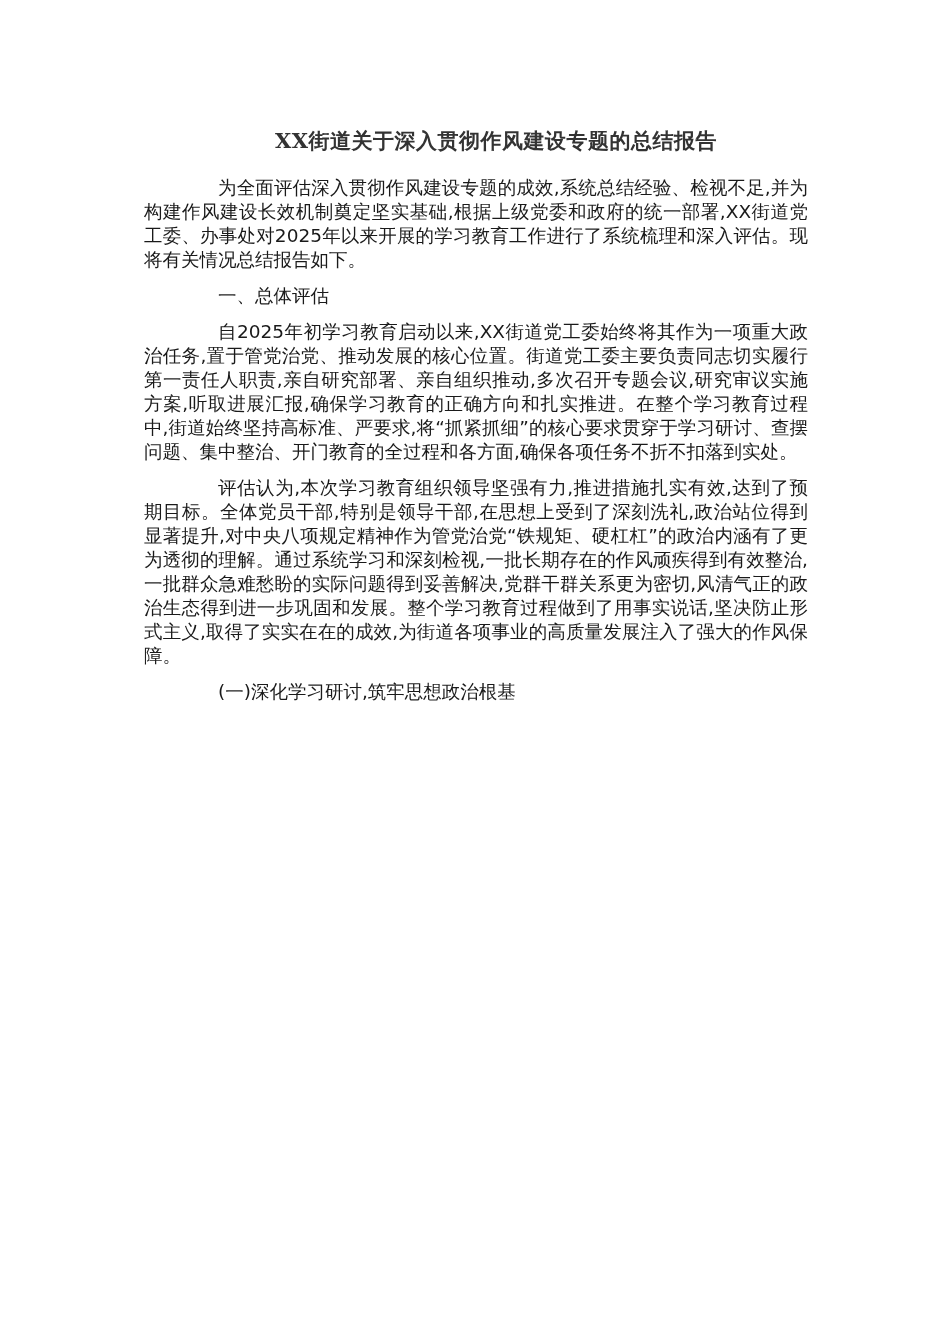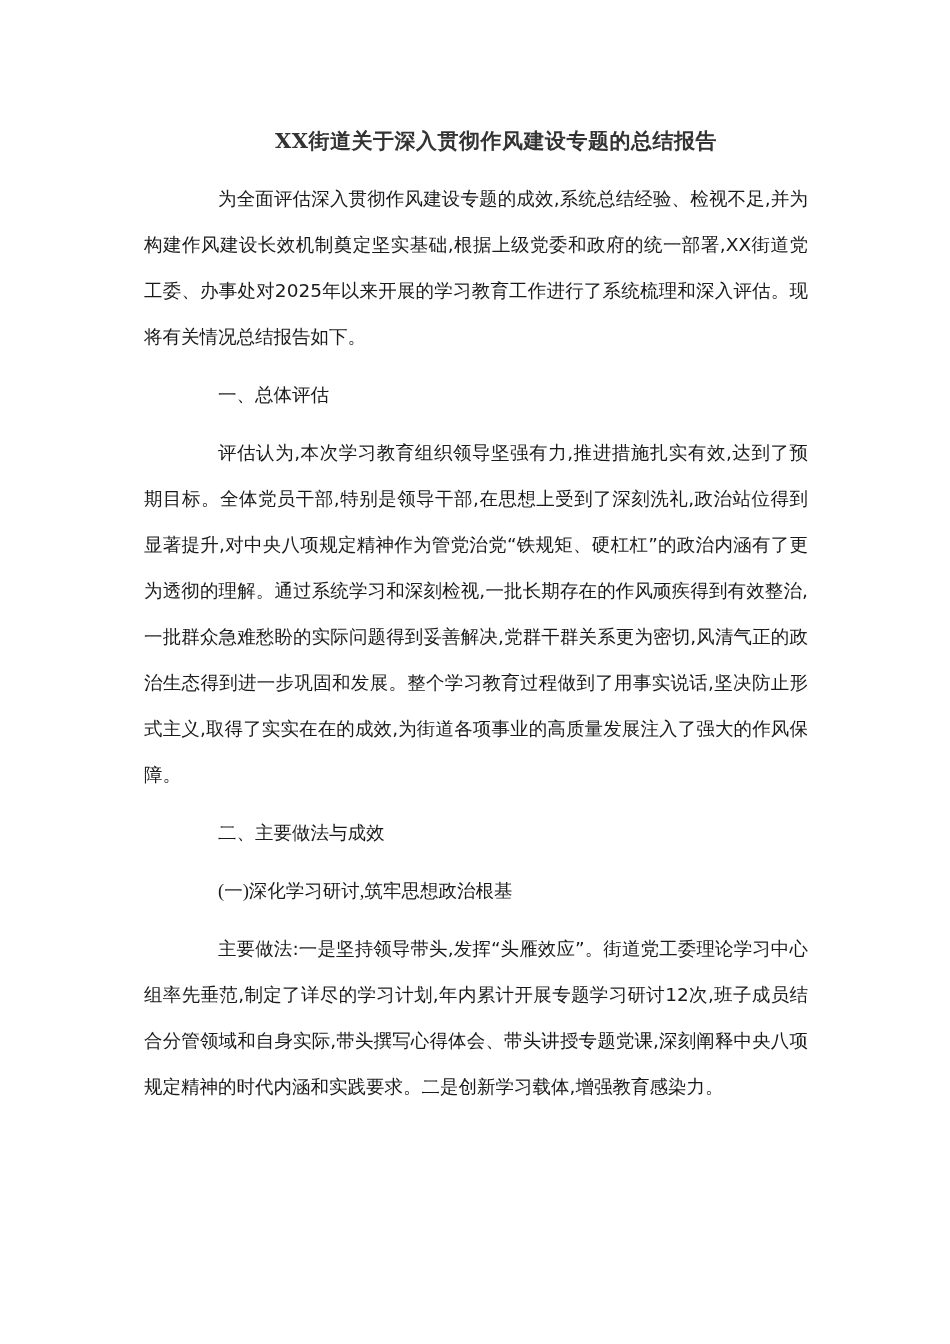--- a/index.html
+++ b/index.html
@@ -10,31 +10,30 @@
     }
     .title {
       position: absolute; left: 5px; width: 950px; top: 126px; text-align: center;
       font-family: "DejaVu Serif", "Liberation Serif", serif;
       font-size: 21px; font-weight: bold; color: #333333; letter-spacing: 0.5px;
       line-height: 30px;
       margin-left: 16px;
     }
     .content { position: absolute; left: 144px; top: 176px; width: 664px; }
     .p {
-      font-size: 18.5px; line-height: 46px; margin: 0 0 12px 0; text-align: justify;
+      font-size: 18.5px; line-height: 24px; margin: 0 0 12px 0; text-align: justify;
       text-indent: 74px; color: #1a1a1a;
     }
-    .p.heading { margin-bottom: 12px; font-family: Liberation Serif, serif; }
+    .p.heading { margin-bottom: 12px; }
   </style>
 </head>
 <body>
 
 <div class="page">
   <div class="title">XX街道关于深入贯彻作风建设专题的总结报告</div>
   <div class="content">
     <p class="p">为全面评估深入贯彻作风建设专题的成效,系统总结经验、检视不足,并为构建作风建设长效机制奠定坚实基础,根据上级党委和政府的统一部署,XX街道党工委、办事处对2025年以来开展的学习教育工作进行了系统梳理和深入评估。现将有关情况总结报告如下。</p>
     <p class="p heading">一、总体评估</p>
+    <p class="p">自2025年初学习教育启动以来,XX街道党工委始终将其作为一项重大政治任务,置于管党治党、推动发展的核心位置。街道党工委主要负责同志切实履行第一责任人职责,亲自研究部署、亲自组织推动,多次召开专题会议,研究审议实施方案,听取进展汇报,确保学习教育的正确方向和扎实推进。在整个学习教育过程中,街道始终坚持高标准、严要求,将“抓紧抓细”的核心要求贯穿于学习研讨、查摆问题、集中整治、开门教育的全过程和各方面,确保各项任务不折不扣落到实处。</p>
     <p class="p">评估认为,本次学习教育组织领导坚强有力,推进措施扎实有效,达到了预期目标。全体党员干部,特别是领导干部,在思想上受到了深刻洗礼,政治站位得到显著提升,对中央八项规定精神作为管党治党“铁规矩、硬杠杠”的政治内涵有了更为透彻的理解。通过系统学习和深刻检视,一批长期存在的作风顽疾得到有效整治,一批群众急难愁盼的实际问题得到妥善解决,党群干群关系更为密切,风清气正的政治生态得到进一步巩固和发展。整个学习教育过程做到了用事实说话,坚决防止形式主义,取得了实实在在的成效,为街道各项事业的高质量发展注入了强大的作风保障。</p>
-    <p class="p heading">二、主要做法与成效</p>
     <p class="p heading">(一)深化学习研讨,筑牢思想政治根基</p>
-    <p class="p">主要做法:一是坚持领导带头,发挥“头雁效应”。街道党工委理论学习中心组率先垂范,制定了详尽的学习计划,年内累计开展专题学习研讨12次,班子成员结合分管领域和自身实际,带头撰写心得体会、带头讲授专题党课,深刻阐释中央八项规定精神的时代内涵和实践要求。二是创新学习载体,增强教育感染力。</p>
   </div>
 </div>
 
 </body></html>

